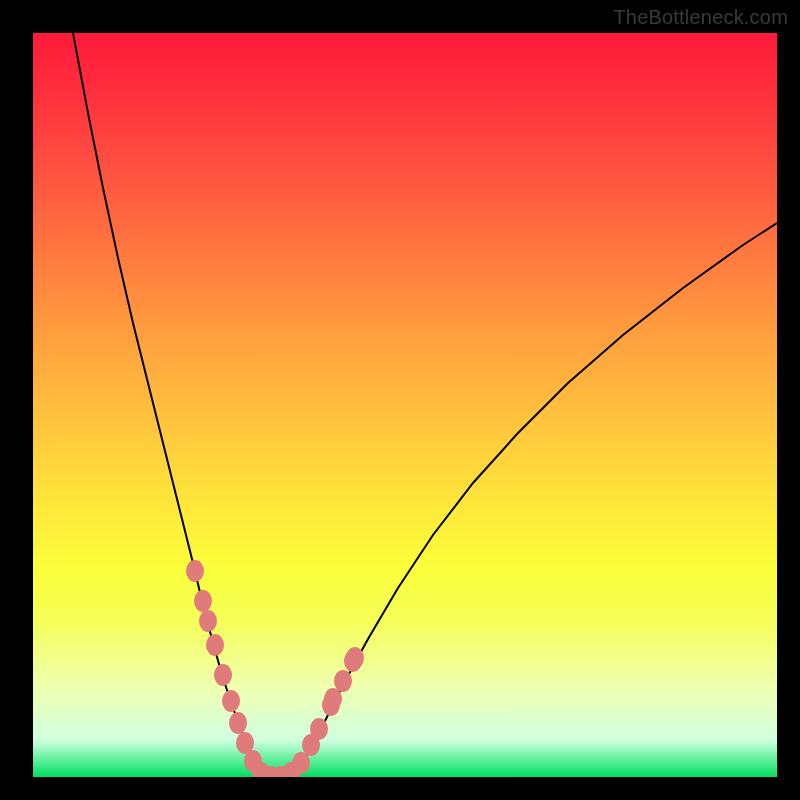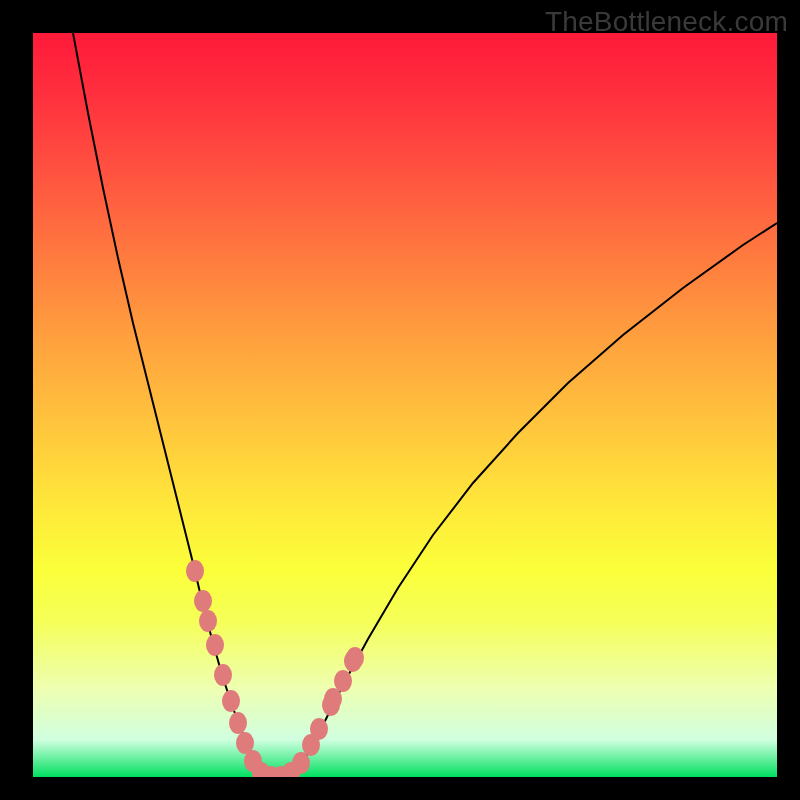--- a/index.html
+++ b/index.html
@@ -34,21 +34,21 @@
       #00e060 100%
     );
     overflow: hidden;
   }
   
   .watermark {
     position: absolute;
     top: 6px;
     right: 12px;
     color: #3a3a3a;
-    font-size: 28px;
+    font-size: 20px;
     font-weight: 400;
     letter-spacing: 0.2px;
     z-index: 5;
   }
   
   svg.curve {
     position: absolute;
     top: 0; left: 0;
     width: 744px;
     height: 744px;

